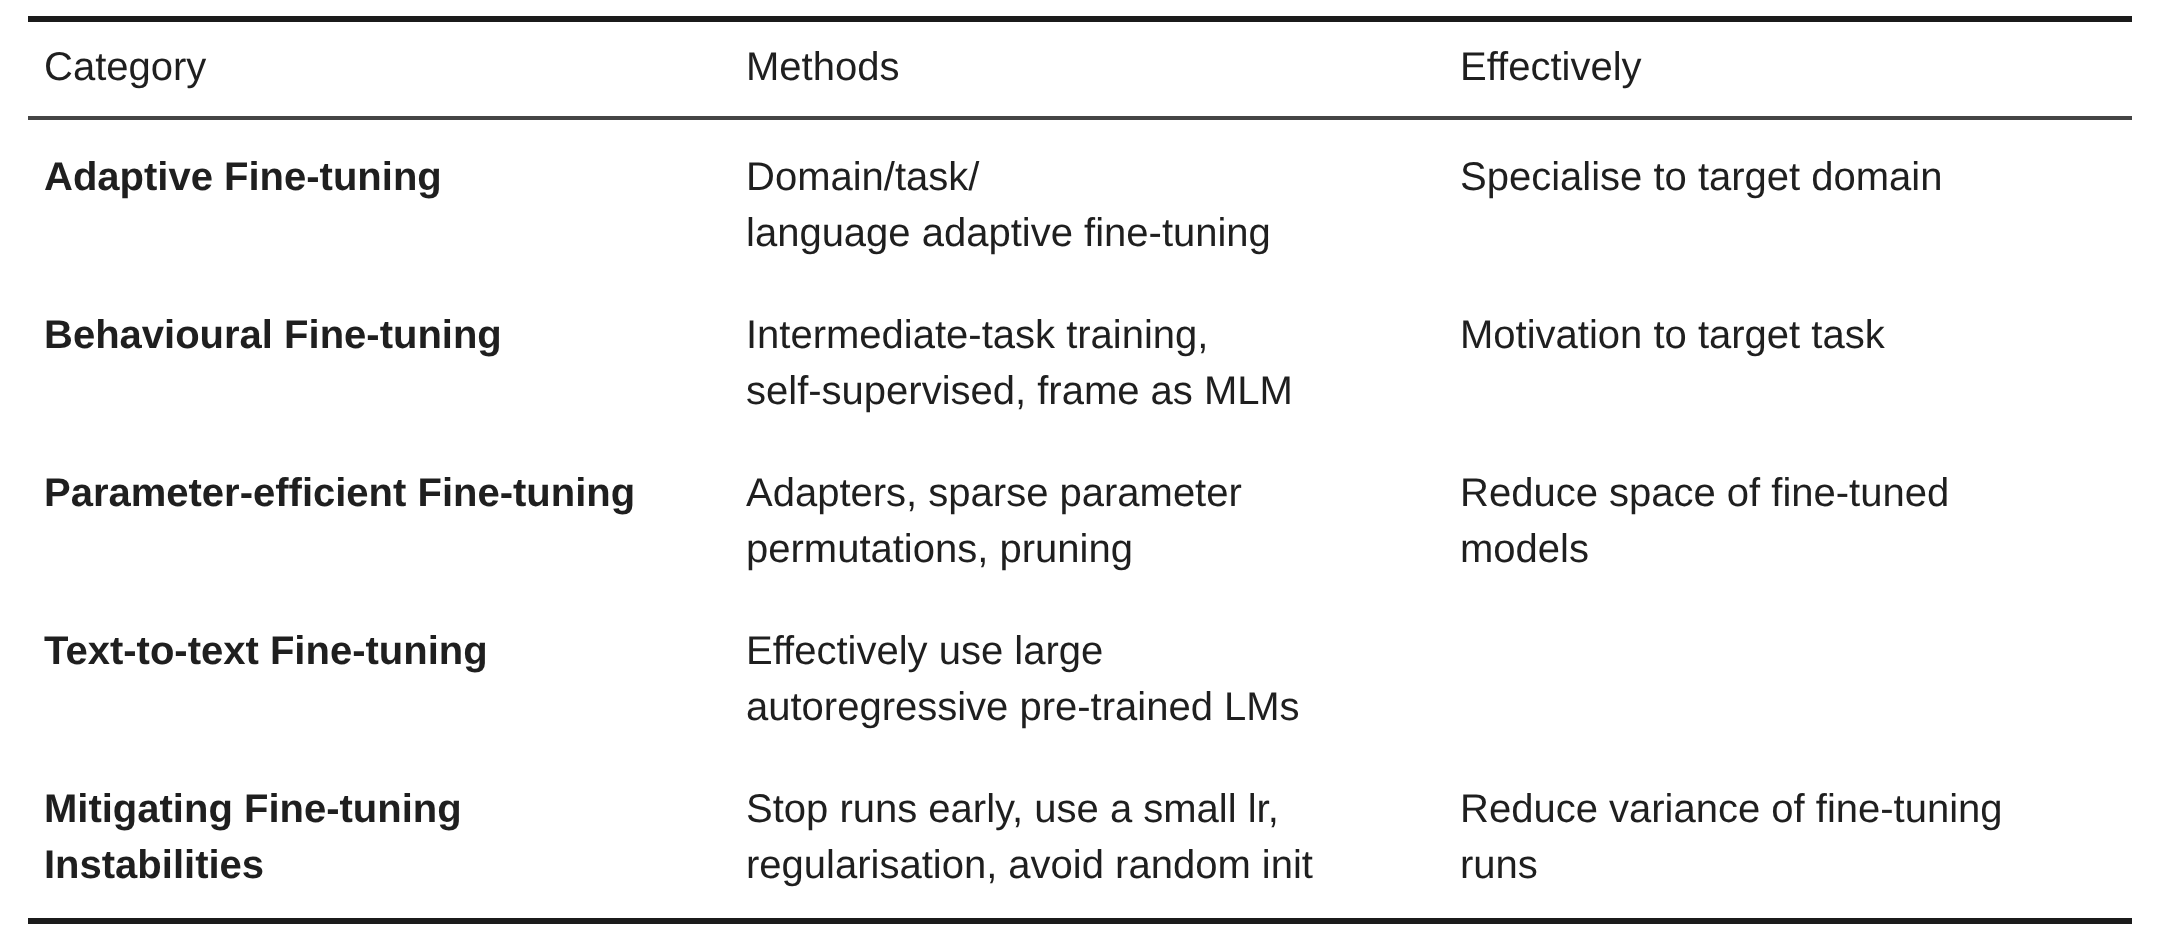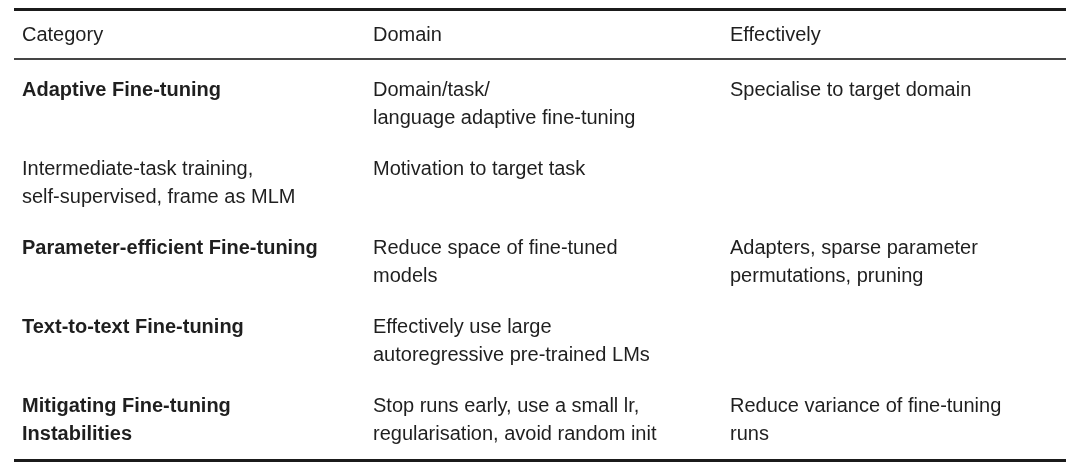--- a/index.html
+++ b/index.html
@@ -65,47 +65,48 @@
 </style>
 </head>
 <body>
 
 <div class="paper-table">
 
   <div class="rule-thick"></div>
 
   <div class="grid-row header-row">
     <div class="header-cell">Category</div>
-    <div class="header-cell">Domain</div>
+    <div class="header-cell">Methods</div>
     <div class="header-cell">Effectively</div>
   </div>
 
   <div class="rule-thin"></div>
 
   <div class="rows">
 
     <div class="grid-row body-row">
       <div class="cell category">Adaptive Fine-tuning</div>
       <div class="cell methods">Domain/task/
 language adaptive fine-tuning</div>
       <div class="cell motivation">Specialise to target domain</div>
     </div>
 
     <div class="grid-row body-row">
+      <div class="cell category">Behavioural Fine-tuning</div>
       <div class="cell methods">Intermediate-task training,
 self-supervised, frame as MLM</div>
       <div class="cell motivation">Motivation to target task</div>
     </div>
 
     <div class="grid-row body-row">
       <div class="cell category">Parameter-efficient Fine-tuning</div>
+      <div class="cell methods">Adapters, sparse parameter
+permutations, pruning</div>
       <div class="cell motivation">Reduce space of fine-tuned
 models</div>
-      <div class="cell methods">Adapters, sparse parameter
-permutations, pruning</div>
     </div>
 
     <div class="grid-row body-row">
       <div class="cell category">Text-to-text Fine-tuning</div>
       <div class="cell motivation">Effectively use large
 autoregressive pre-trained LMs</div>
     </div>
 
     <div class="grid-row body-row last">
       <div class="cell category">Mitigating Fine-tuning

